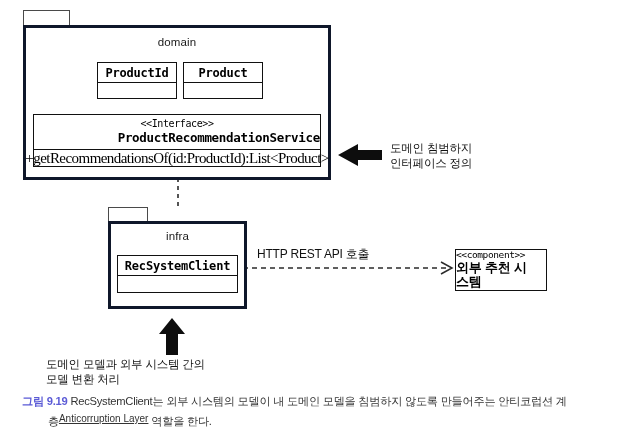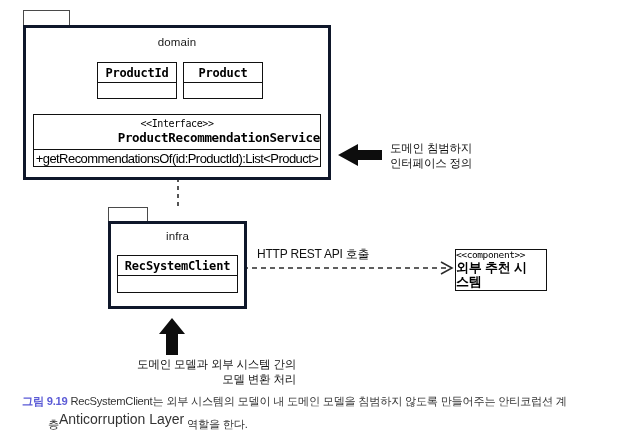--- a/index.html
+++ b/index.html
@@ -84,22 +84,22 @@
   .iface-name {
     font-family: "DejaVu Sans Mono", monospace;
     font-weight: bold;
     font-size: 12.5px;
     text-align: right;
     color: #000000;
     line-height: 16px;
     letter-spacing: -0.3px;
   }
   .iface-op {
-    font-family: Liberation Sans, sans-serif;
-    font-size: 13px;
+    font-family: Liberation Serif, serif;
+    font-size: 15px;
     text-align: center;
     color: #000000;
     box-sizing: border-box;
     display: flex;
     align-items: center;
     justify-content: center;
     letter-spacing: -0.55px;
   }
 
   
@@ -134,21 +134,21 @@
     pointer-events: none;
   }
 
   
   .anno-text {
     font-size: 11.5px;
     line-height: 15px;
     color: #111111;
     letter-spacing: -0.2px;
   }
-  .anno-center { text-align: right; }
+  .anno-center { text-align: left; }
 
   .edge-label {
     font-size: 12px;
     color: #111111;
     white-space: nowrap;
     letter-spacing: -0.2px;
   }
 
   
   .caption {
@@ -157,23 +157,24 @@
     line-height: 18px;
     color: #333333;
     letter-spacing: -0.25px;
   }
   .caption-label {
     font-weight: bold;
     color: #5b5bd6;
   }
   .caption-line2 { display: block; }
   .sup-latin {
-    font-size: 14px;
+    font-size: 10px;
     vertical-align: 0.30em;
     letter-spacing: 0;
+    text-decoration: underline;
   }
   .cap-ind { display: inline-block; width: 26px; }
 </style>
 </head>
 <body>
 
 <div id="figure-root">
 
   <svg class="svg-layer" width="623" height="439">
 

